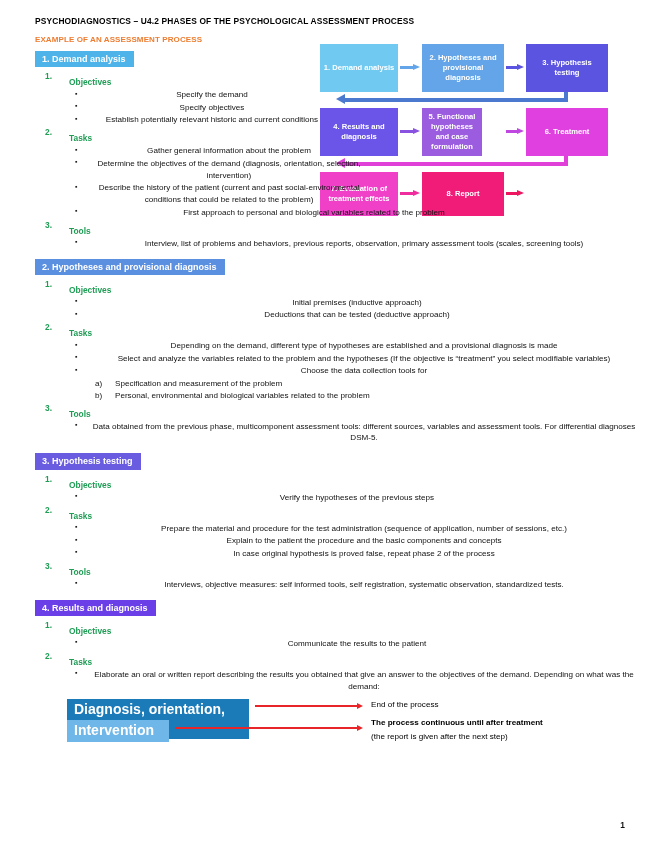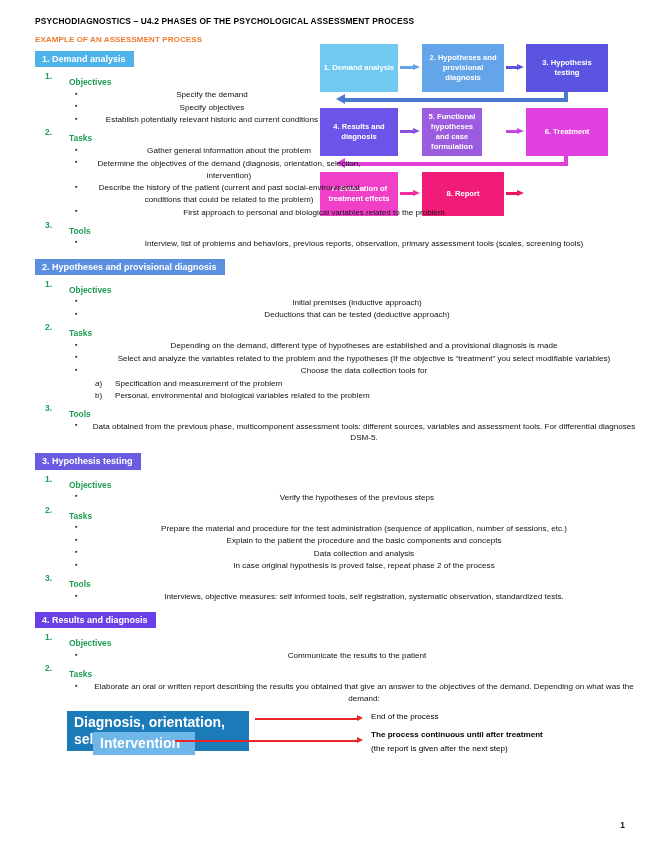--- a/index.html
+++ b/index.html
@@ -107,21 +107,21 @@
   }
   .connector { position: absolute; }
 
   
   .botflow { position: relative; margin-top: 3px; height: 62px; }
   .lbl-box {
     position: absolute; color: #fff; font-weight: bold; font-size: 14px;
     padding: 2.5px 7px; line-height: 1.25;
   }
   .lbl-dark { background: #1B7AB8; }
-  .lbl-light { background: #6FB7E8; margin-left: 26px; }
+  .lbl-light { background: #6FB7E8; }
   .red-arrow { position: absolute; height: 7px; }
   .red-arrow .shaft { position: absolute; left: 0; top: 2.2px; height: 2.2px; background: #E8262A; }
   .red-arrow .head {
     position: absolute; right: 0; top: 0; width: 0; height: 0;
     border-top: 3.5px solid transparent; border-bottom: 3.5px solid transparent;
     border-left: 6px solid #E8262A;
   }
   .rt { position: absolute; font-size: 8.1px; line-height: 1.45; }
   .rt.b { font-weight: bold; }
 
@@ -269,21 +269,20 @@
         <ul class="bul">
           <li>Verify the hypotheses of the previous steps</li>
         </ul>
       </li>
       <li>
         <span class="num">2.</span>
         <span class="hd">Tasks</span>
         <ul class="bul" style="width:570px;">
           <li>Prepare the material and procedure for the test administration (sequence of application, number of sessions, etc.)</li>
           <li>Explain to the patient the procedure and the basic components and concepts</li>
-          <li>Data collection and analysis</li>
           <li>In case original hypothesis is proved false, repeat phase 2 of the process</li>
         </ul>
       </li>
       <li>
         <span class="num">3.</span>
         <span class="hd">Tools</span>
         <ul class="bul" style="width:570px;">
           <li>Interviews, objective measures: self informed tools, self registration, systematic observation, standardized tests.</li>
         </ul>
       </li>

